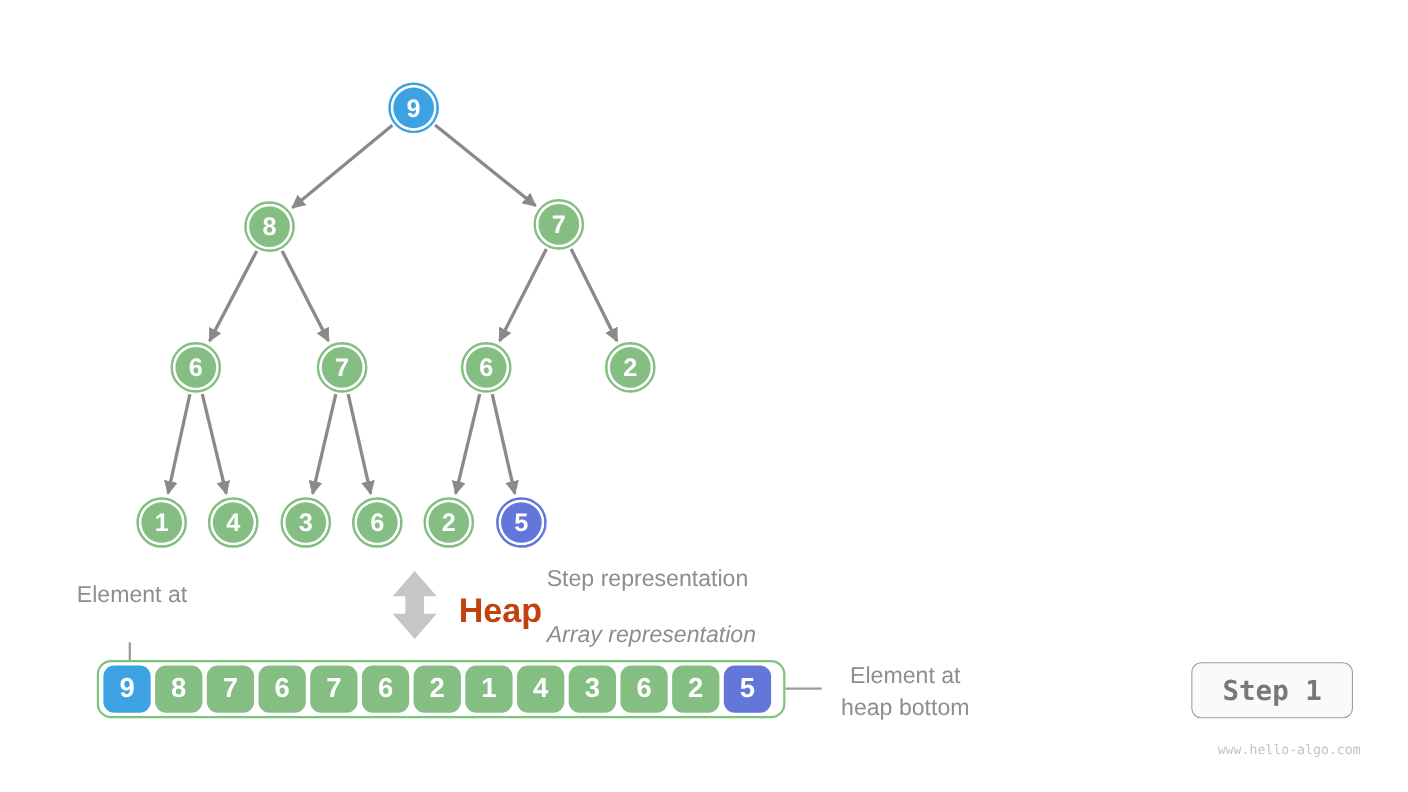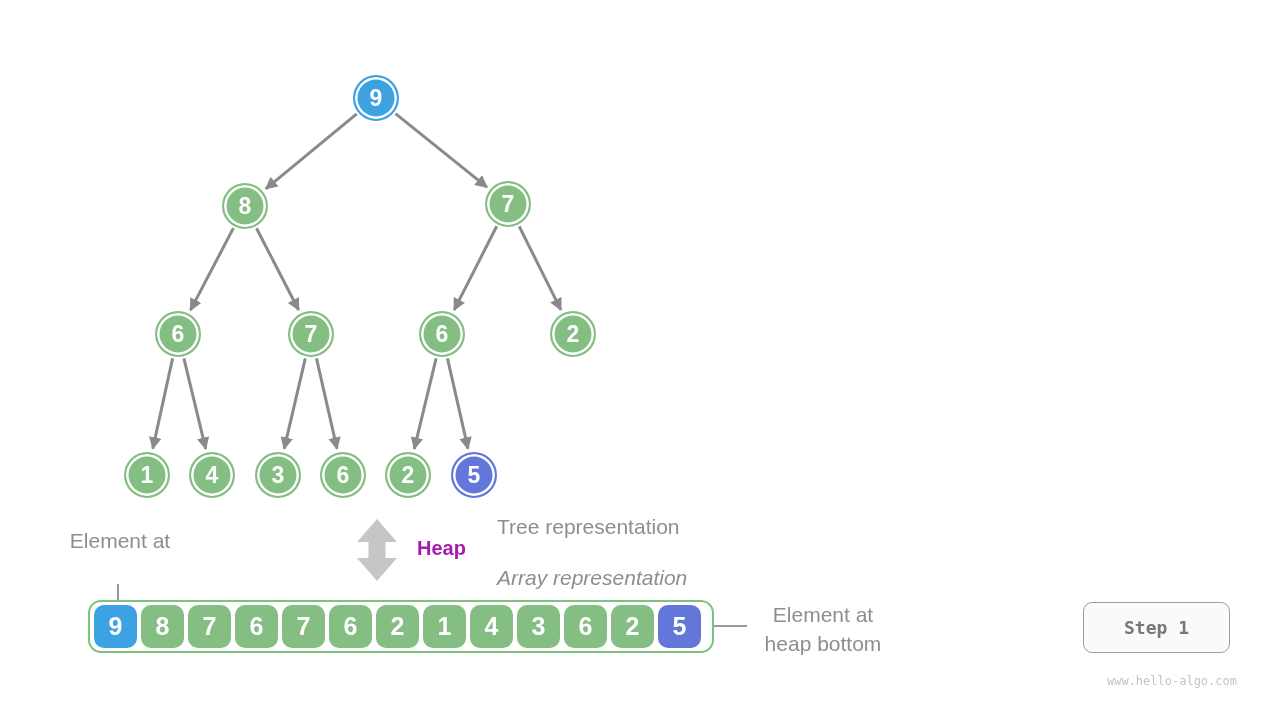--- a/index.html
+++ b/index.html
@@ -46,22 +46,22 @@
     line-height: 29px;
   }
   .label-heap-top   { left: 40px;  top: 526px; width: 160px; text-align: center; }
   .label-tree-rep   { left: 497px; top: 512px; white-space: nowrap; }
   .label-array-rep  { left: 497px; top: 563px; white-space: nowrap; font-style: italic; }
   .label-heap-bottom{ left: 748px; top: 600px; width: 150px; text-align: center; }
 
   .heap-label {
     position: absolute;
     left: 417px; top: 537px;
-    color: #a21caf;
-    font-size: 20px;
+    color: #c2410c;
+    font-size: 31px;
     font-weight: bold;
   }
   .updown-arrow { position: absolute; left: 355px; top: 517px; }
 
   
   .array-box {
     position: absolute;
     left: 88px; top: 600px;
     width: 626px; height: 53px;
     box-sizing: border-box;
@@ -90,21 +90,21 @@
   
   .step-btn {
     position: absolute;
     left: 1083px; top: 602px;
     width: 147px; height: 51px;
     background: #fafafa;
     border: 1.5px solid #9e9e9e;
     border-radius: 9px;
     font-family: "DejaVu Sans Mono", monospace;
     font-weight: bold;
-    font-size: 18px;
+    font-size: 25px;
     color: #787878;
     cursor: pointer;
   }
 
   .watermark {
     position: absolute;
     right: 43px; top: 674px;
     font-family: "DejaVu Sans Mono", monospace;
     font-size: 12px;
     color: #c4c4c4;
@@ -151,21 +151,21 @@
       <div class="tree-node" style="left: 320px; top: 452px; background: rgb(133, 190, 130); border-color: rgb(133, 190, 130);">6</div>
       <div class="tree-node" style="left: 385px; top: 452px; background: rgb(133, 190, 130); border-color: rgb(133, 190, 130);">2</div>
       <div class="tree-node" style="left: 451px; top: 452px; background: rgb(99, 119, 219); border-color: rgb(99, 119, 219);">5</div>
     </div>
 
 
   <div class="label label-heap-top">
     <div>Element at</div>
   </div>
 
-  <div class="label label-tree-rep">Tree representation</div>
+  <div class="label label-tree-rep">Step representation</div>
   <div class="label label-array-rep">Array representation</div>
 
   <svg class="updown-arrow" width="44" height="66" viewBox="0 0 44 66">
     <path d="M22 2 L42 25 L30.5 25 L30.5 41 L42 41 L22 64 L2 41 L13.5 41 L13.5 25 L2 25 Z" fill="#c6c6c6"></path>
   </svg>
   <div class="heap-label">Heap</div>
 
   <div class="connector connector-top"></div>
   <div class="connector connector-bottom"></div>
 

